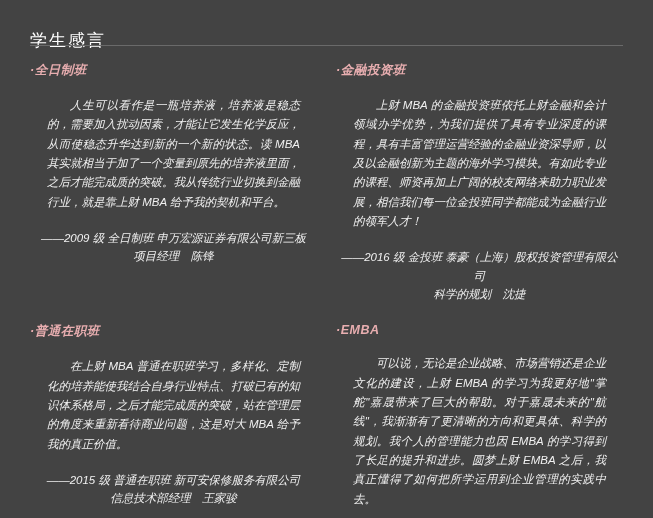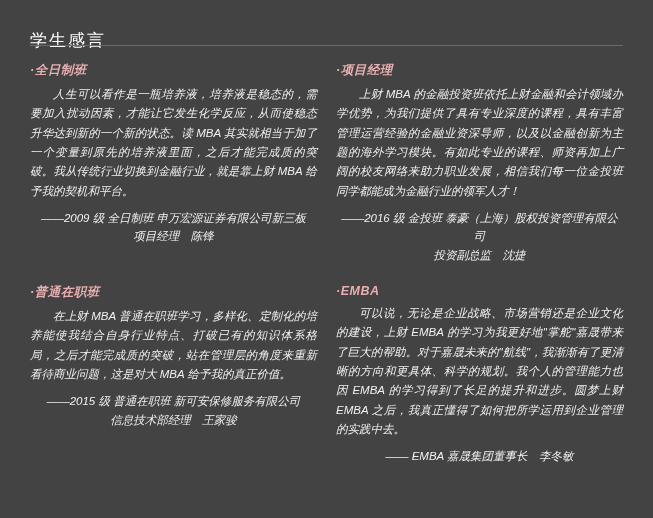--- a/index.html
+++ b/index.html
@@ -60,21 +60,21 @@
     margin: 0 0 6px 0;
     font-weight: bold;
     letter-spacing: 0.5px;
   }
   .cell-body {
     font-size: 11.5px;
     line-height: 1.68;
     color: #f0f0f0;
     text-align: justify;
     text-indent: 2em;
-    margin: 0;
+    margin: 17px;
   }
   .cell-attrib {
     font-size: 11.5px;
     line-height: 1.6;
     color: #f0f0f0;
     margin: 8px 0 0 0;
     text-align: center;
   }
   .cell-attrib .line2 {
     display: block;
@@ -94,25 +94,25 @@
     <div class="cell left-col">
       <div class="cell-heading">·全日制班</div>
       <p class="cell-body">人生可以看作是一瓶培养液，培养液是稳态的，需要加入扰动因素，才能让它发生化学反应，从而使稳态升华达到新的一个新的状态。读 MBA 其实就相当于加了一个变量到原先的培养液里面，之后才能完成质的突破。我从传统行业切换到金融行业，就是靠上财 MBA 给予我的契机和平台。</p>
       <p class="cell-attrib">
         <span>——2009 级 全日制班 申万宏源证券有限公司新三板</span>
         <span class="line2">项目经理　陈锋</span>
       </p>
     </div>
 
     <div class="cell">
-      <div class="cell-heading">·项目经理</div>
+      <div class="cell-heading">·金融投资班</div>
       <p class="cell-body">上财 MBA 的金融投资班依托上财金融和会计领域办学优势，为我们提供了具有专业深度的课程，具有丰富管理运营经验的金融业资深导师，以及以金融创新为主题的海外学习模块。有如此专业的课程、师资再加上广阔的校友网络来助力职业发展，相信我们每一位金投班同学都能成为金融行业的领军人才！</p>
       <p class="cell-attrib">
         <span>——2016 级 金投班 泰豪（上海）股权投资管理有限公司</span>
-        <span class="line2">投资副总监　沈捷</span>
+        <span class="line2">科学的规划　沈捷</span>
       </p>
     </div>
 
     <div class="cell left-col row-2">
       <div class="cell-heading">·普通在职班</div>
       <p class="cell-body">在上财 MBA 普通在职班学习，多样化、定制化的培养能使我结合自身行业特点、打破已有的知识体系格局，之后才能完成质的突破，站在管理层的角度来重新看待商业问题，这是对大 MBA 给予我的真正价值。</p>
       <p class="cell-attrib">
         <span>——2015 级 普通在职班 新可安保修服务有限公司</span>
         <span class="line2">信息技术部经理　王家骏</span>
       </p>

